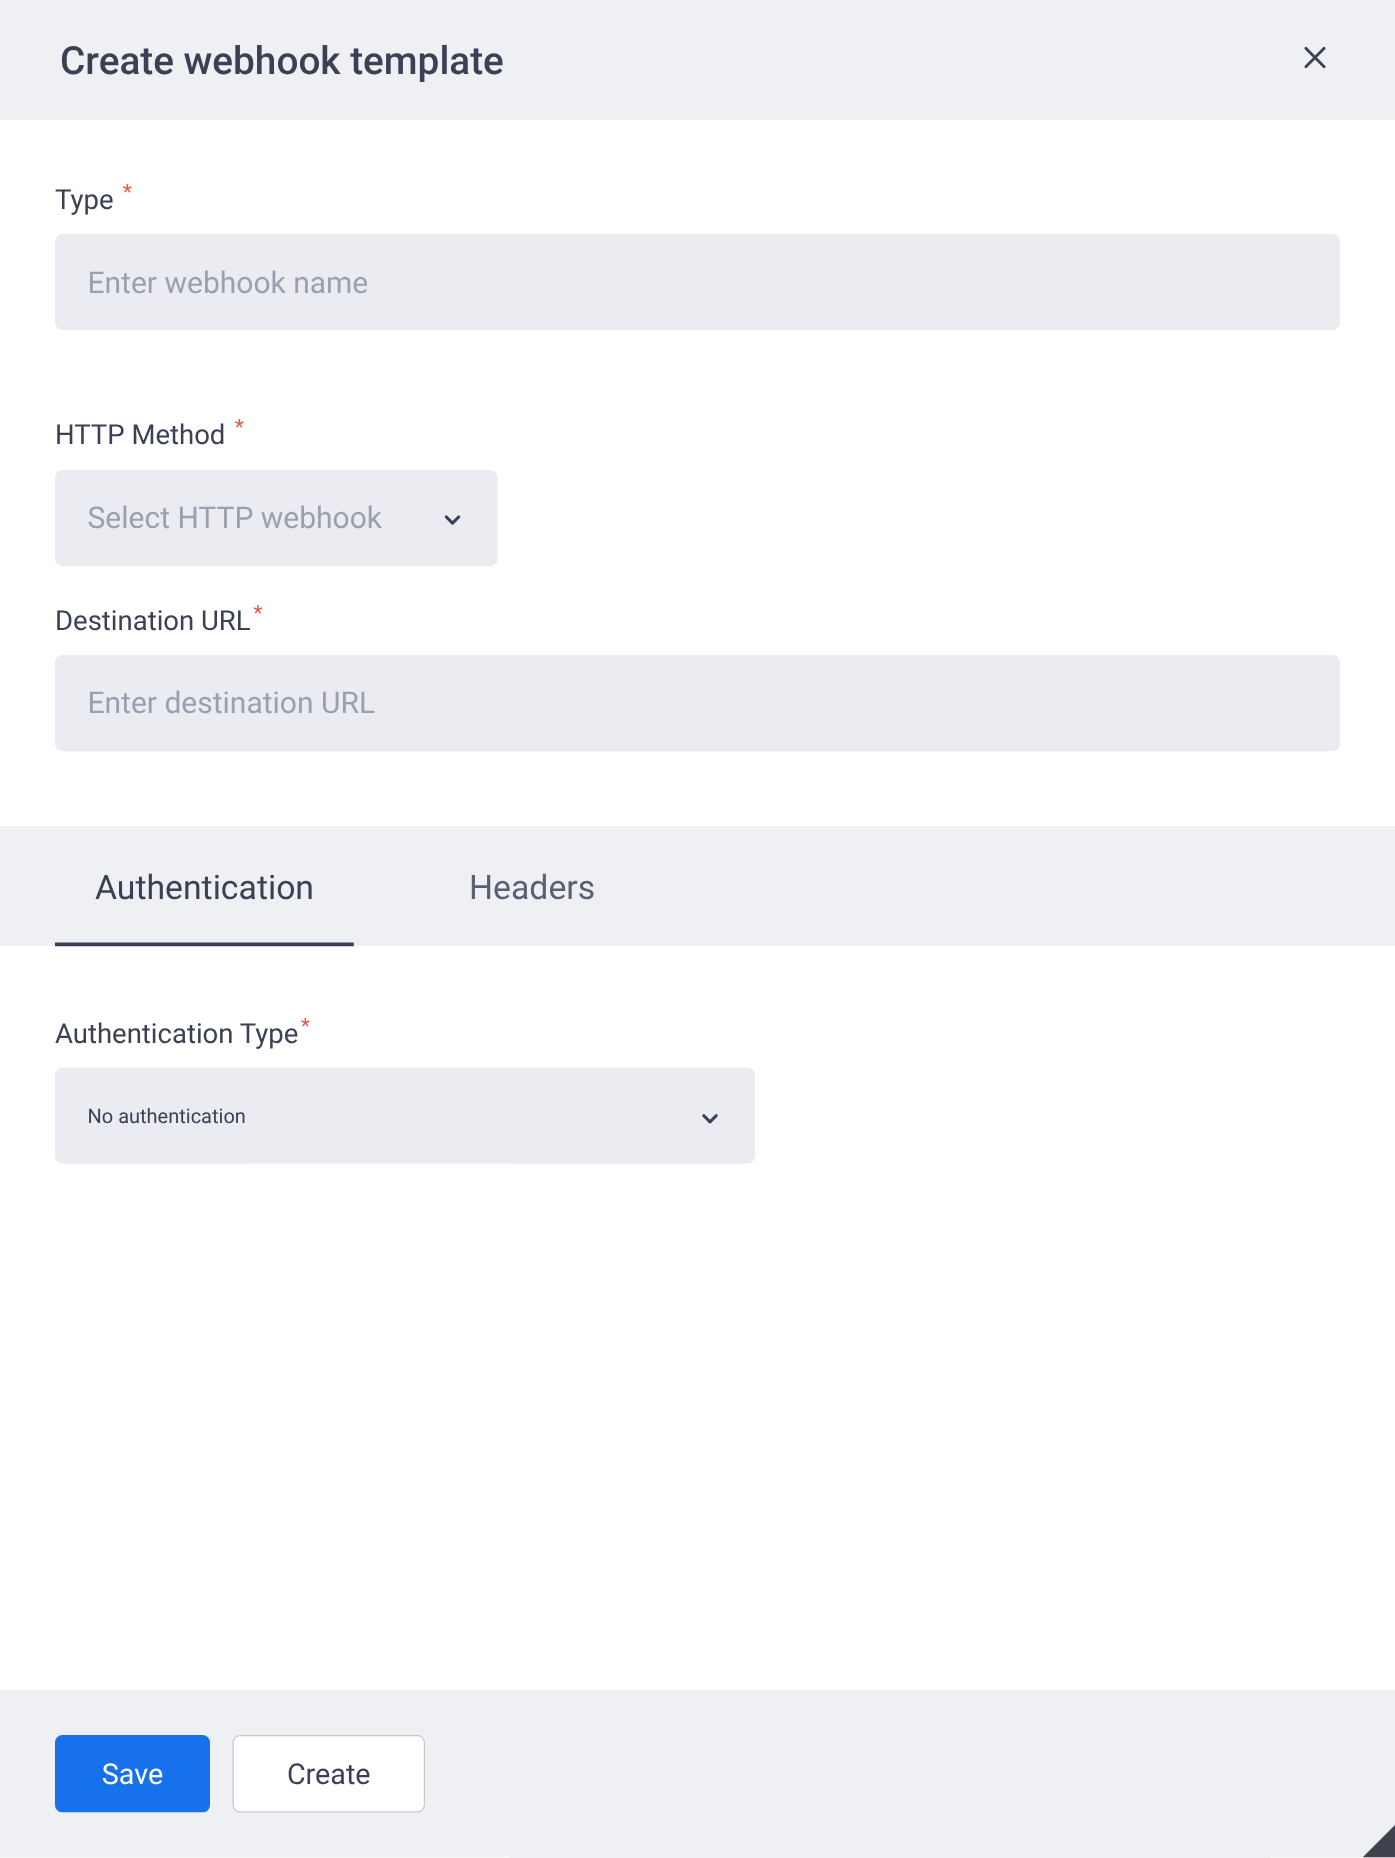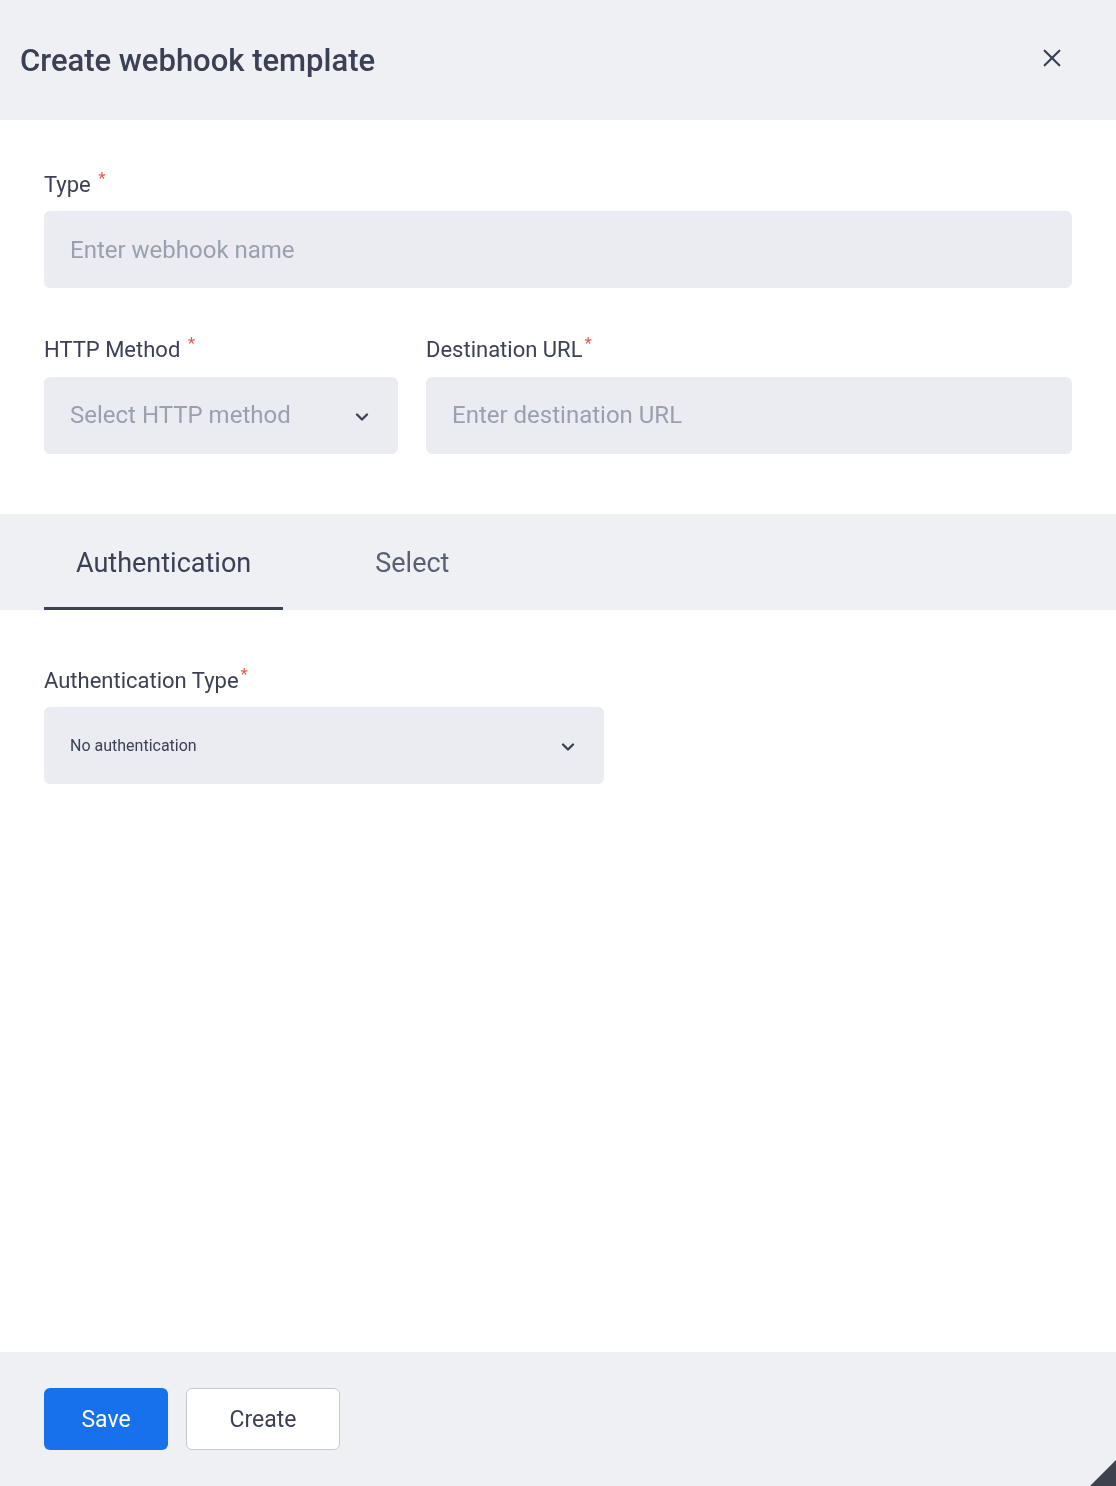--- a/index.html
+++ b/index.html
@@ -10,25 +10,25 @@
       color: #3b4055;
       width: 1116px;
       height: 1486px;
       position: relative;
       overflow: hidden;
     }
 
     
     .modal-header {
       background: #eef0f4;
-      height: 120px;
+      height: 96px;
       display: flex;
       align-items: center;
       justify-content: space-between;
-      padding: 0 44px 0 20px;
+      padding: 0 44px 0 48px;
     }
     .modal-title {
       font-size: 31px;
       font-weight: 500;
       color: #3b4055;
     }
     .close-btn {
       width: 40px;
       height: 40px;
       display: flex;
@@ -85,21 +85,22 @@
     .chevron {
       width: 20px;
       height: 20px;
       flex: 0 0 auto;
       color: #3b4055;
     }
 
     .row-two {
       display: flex;
       gap: 28px;
-      margin-top: 45px;
+      margin-top: 68px;
+      flex-direction: column;
     }
     .col-method { width: 354px; }
     .col-url    { flex: 1; }
 
     
     .tabs-strip {
       background: #eef0f4;
       height: 96px;
       display: flex;
       align-items: flex-end;
@@ -195,21 +196,21 @@
     <span class="placeholder">Enter webhook name</span>
   </div>
 
   <div class="row-two">
     <div class="col-method">
       <label class="field-label">
         <span>HTTP Method</span>
         <span class="req">*</span>
       </label>
       <div class="select-box">
-        <span class="select-placeholder">Select HTTP method</span>
+        <span class="select-placeholder">Select HTTP webhook</span>
         <span class="chevron">
           <svg viewBox="0 0 24 24" fill="none" stroke="currentColor" stroke-width="2.8" stroke-linecap="round" stroke-linejoin="round">
             <polyline points="6 9 12 15 18 9"></polyline>
           </svg>
         </span>
       </div>
     </div>
 
     <div class="col-url">
       <label class="field-label">
@@ -220,21 +221,21 @@
       </div>
     </div>
   </div>
 </div>
 
 <div class="tabs-strip">
   <div class="tab active">
     <span>Authentication</span>
   </div>
   <div class="tab">
-    <span>Select</span>
+    <span>Headers</span>
   </div>
 </div>
 
 <div class="auth-section">
   <label class="field-label">
     <span>Authentication Type</span><span class="req">*</span>
   </label>
   <div class="auth-select-wrap">
     <div class="select-box">
       <span class="select-value">No authentication</span>

